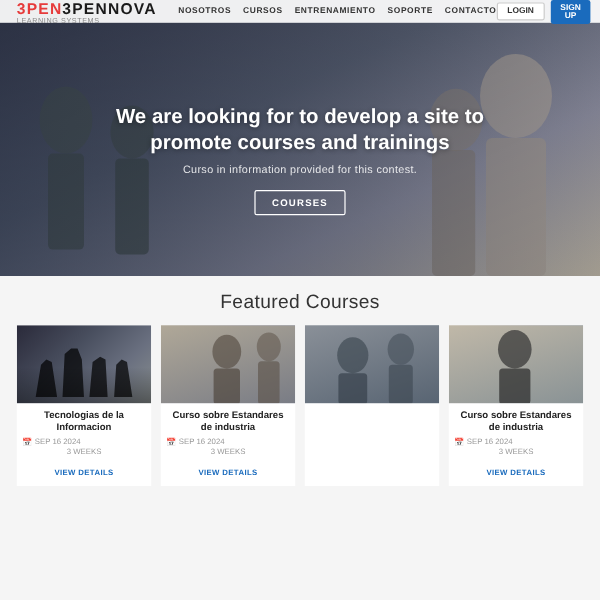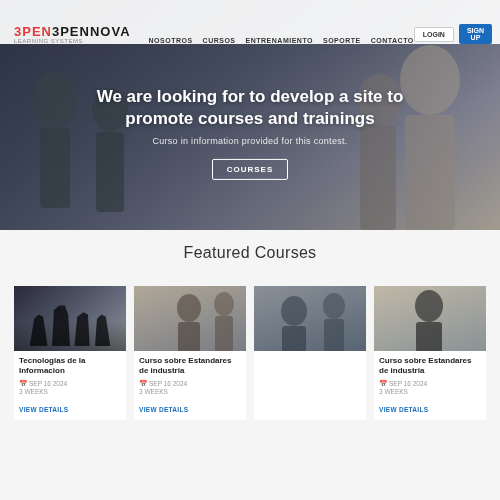--- a/index.html
+++ b/index.html
@@ -2,23 +2,23 @@
 <html><head>
   <meta charset="utf-8">
   <style>
     * { margin: 0; padding: 0; box-sizing: border-box; }
     body { font-family: Arial, sans-serif; width: 500px; height: 500px; overflow: hidden; background: #f5f5f5; }
 
     
     .navbar {
       position: absolute;
       top: 0; left: 0; right: 0;
-      height: 44px;
-      display: flex;
-      align-items: flex-end;
+      height: 19px;
+      display: flex;
+      align-items: center;
       padding: 0 14px;
       z-index: 10;
       background: rgba(255,255,255,0.92);
     }
     .navbar-logo {
       display: flex;
       align-items: center;
       margin-right: 18px;
     }
     .logo-text {
@@ -135,27 +135,28 @@
     .featured-section {
       background: #f5f5f5;
       padding: 14px 14px 10px;
       height: 270px;
     }
     .featured-title {
       text-align: center;
       font-size: 16px;
       font-weight: 400;
       color: #333;
-      margin-bottom: 24px;
+      margin-bottom: 9px;
       letter-spacing: 0.3px;
     }
     .courses-grid {
       display: grid;
       grid-template-columns: repeat(4, 1fr);
       gap: 8px;
+      text-align: center;
     }
     .course-card {
       background: white;
       overflow: hidden;
     }
     .course-thumb {
       width: 100%;
       height: 65px;
       overflow: hidden;
       position: relative;

